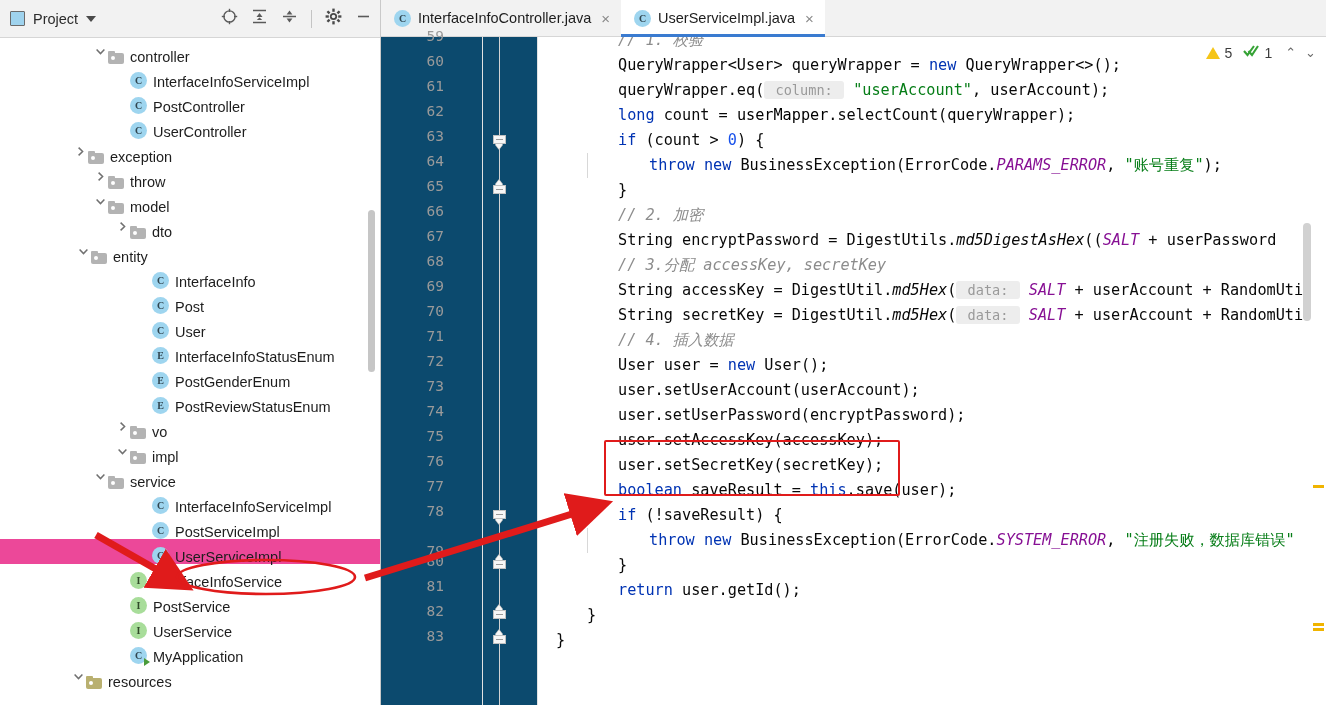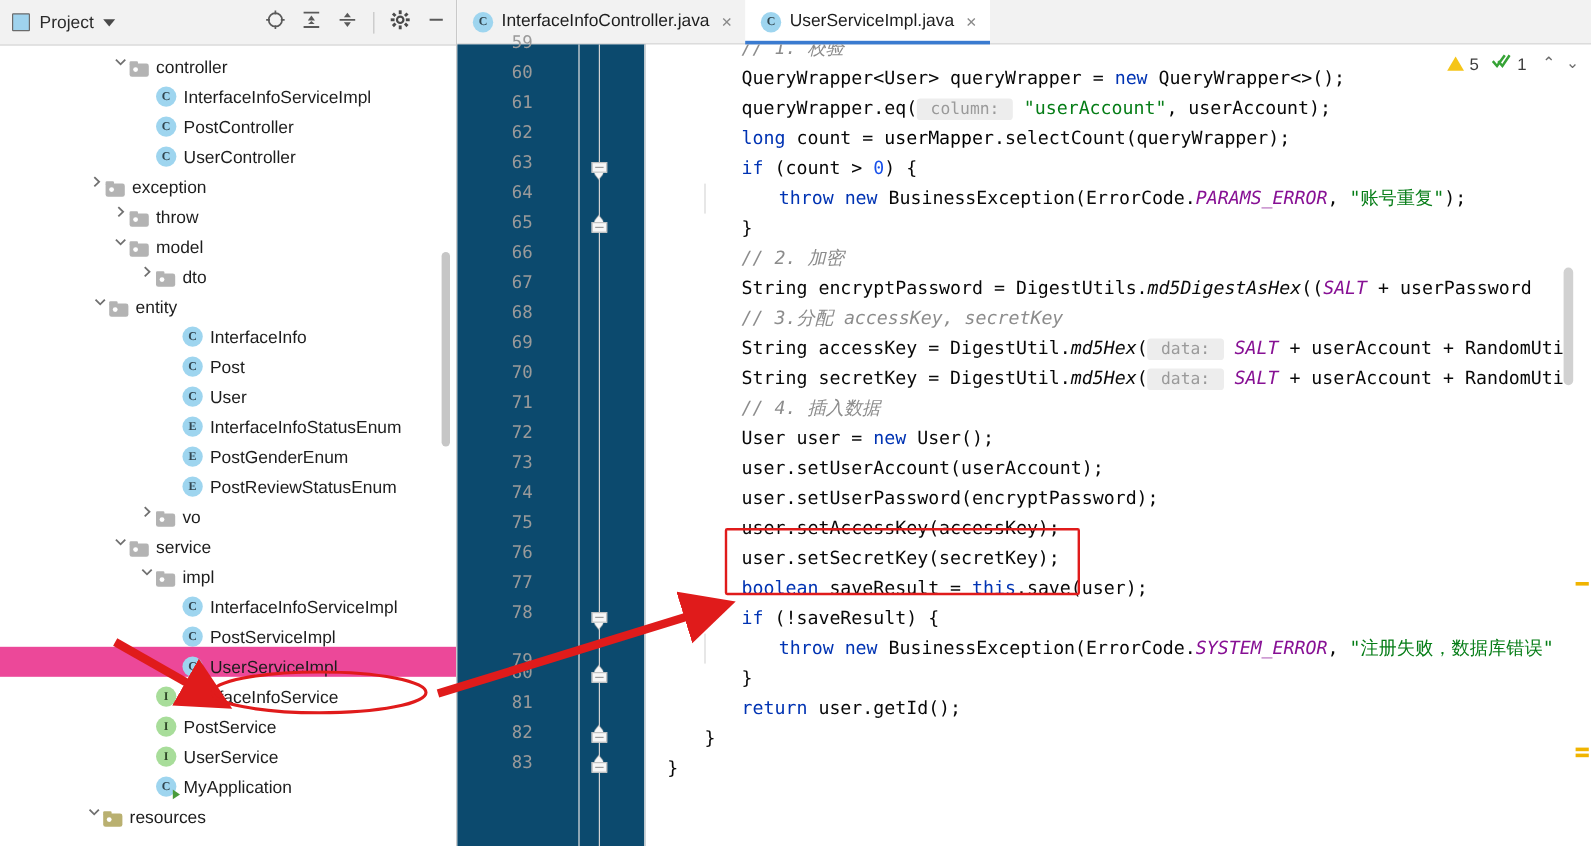--- a/index.html
+++ b/index.html
@@ -458,49 +458,49 @@
           </span>
           <span class="nicon">
             <span class="folder-ico">
               <span class="ft"></span>
               <span class="fb"></span>
               <span class="fd"></span>
             </span>
           </span>
           <span class="nlabel">vo</span>
         </div>
+        <div class="node" style="padding-left: 114px;">
+          <span class="twisty">
+            <svg width="11" height="11" viewBox="0 0 11 11">
+              <path d="M1.6 3.6 L5.5 7.6 L9.4 3.6" fill="none" stroke="#707070" stroke-width="1.5"></path>
+            </svg>
+          </span>
+          <span class="nicon">
+            <span class="folder-ico">
+              <span class="ft"></span>
+              <span class="fb"></span>
+              <span class="fd"></span>
+            </span>
+          </span>
+          <span class="nlabel">impl</span>
+        </div>
         <div class="node" style="padding-left: 92px;">
           <span class="twisty">
             <svg width="11" height="11" viewBox="0 0 11 11">
               <path d="M1.6 3.6 L5.5 7.6 L9.4 3.6" fill="none" stroke="#707070" stroke-width="1.5"></path>
             </svg>
           </span>
           <span class="nicon">
             <span class="folder-ico">
               <span class="ft"></span>
               <span class="fb"></span>
               <span class="fd"></span>
             </span>
           </span>
           <span class="nlabel">service</span>
-        </div>
-        <div class="node" style="padding-left: 114px;">
-          <span class="twisty">
-            <svg width="11" height="11" viewBox="0 0 11 11">
-              <path d="M1.6 3.6 L5.5 7.6 L9.4 3.6" fill="none" stroke="#707070" stroke-width="1.5"></path>
-            </svg>
-          </span>
-          <span class="nicon">
-            <span class="folder-ico">
-              <span class="ft"></span>
-              <span class="fb"></span>
-              <span class="fd"></span>
-            </span>
-          </span>
-          <span class="nlabel">impl</span>
         </div>
         <div class="node" style="padding-left: 136px;">
           <span class="twisty"></span>
           <span class="nicon">
             <span class="badge c">C</span>
           </span>
           <span class="nlabel">InterfaceInfoServiceImpl</span>
         </div>
         <div class="node" style="padding-left: 136px;">
           <span class="twisty"></span>

